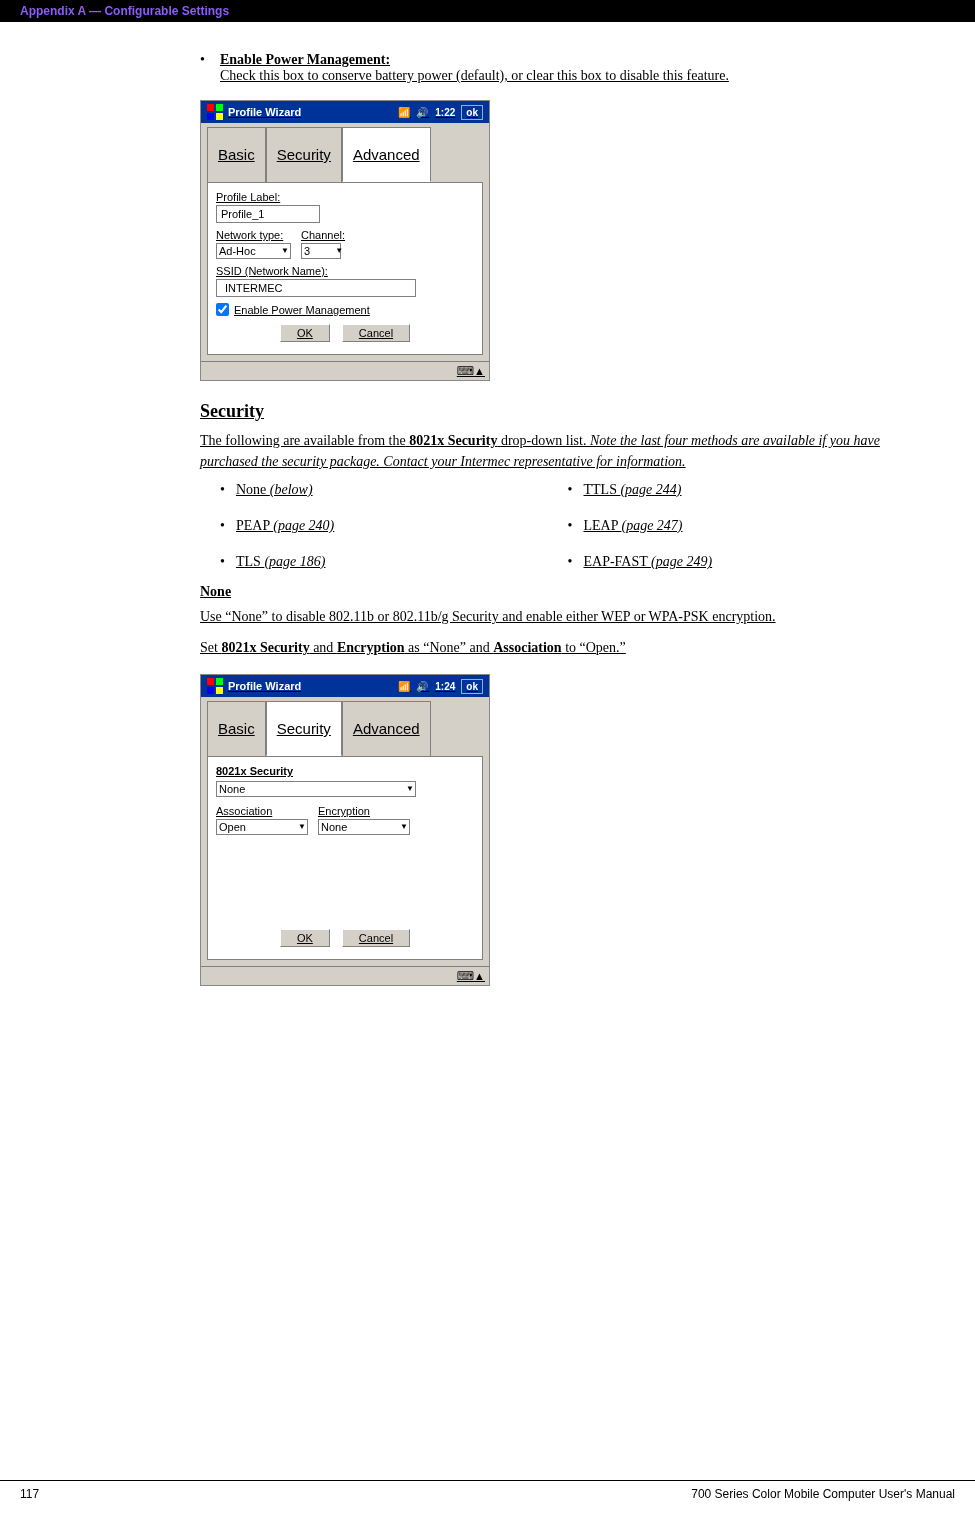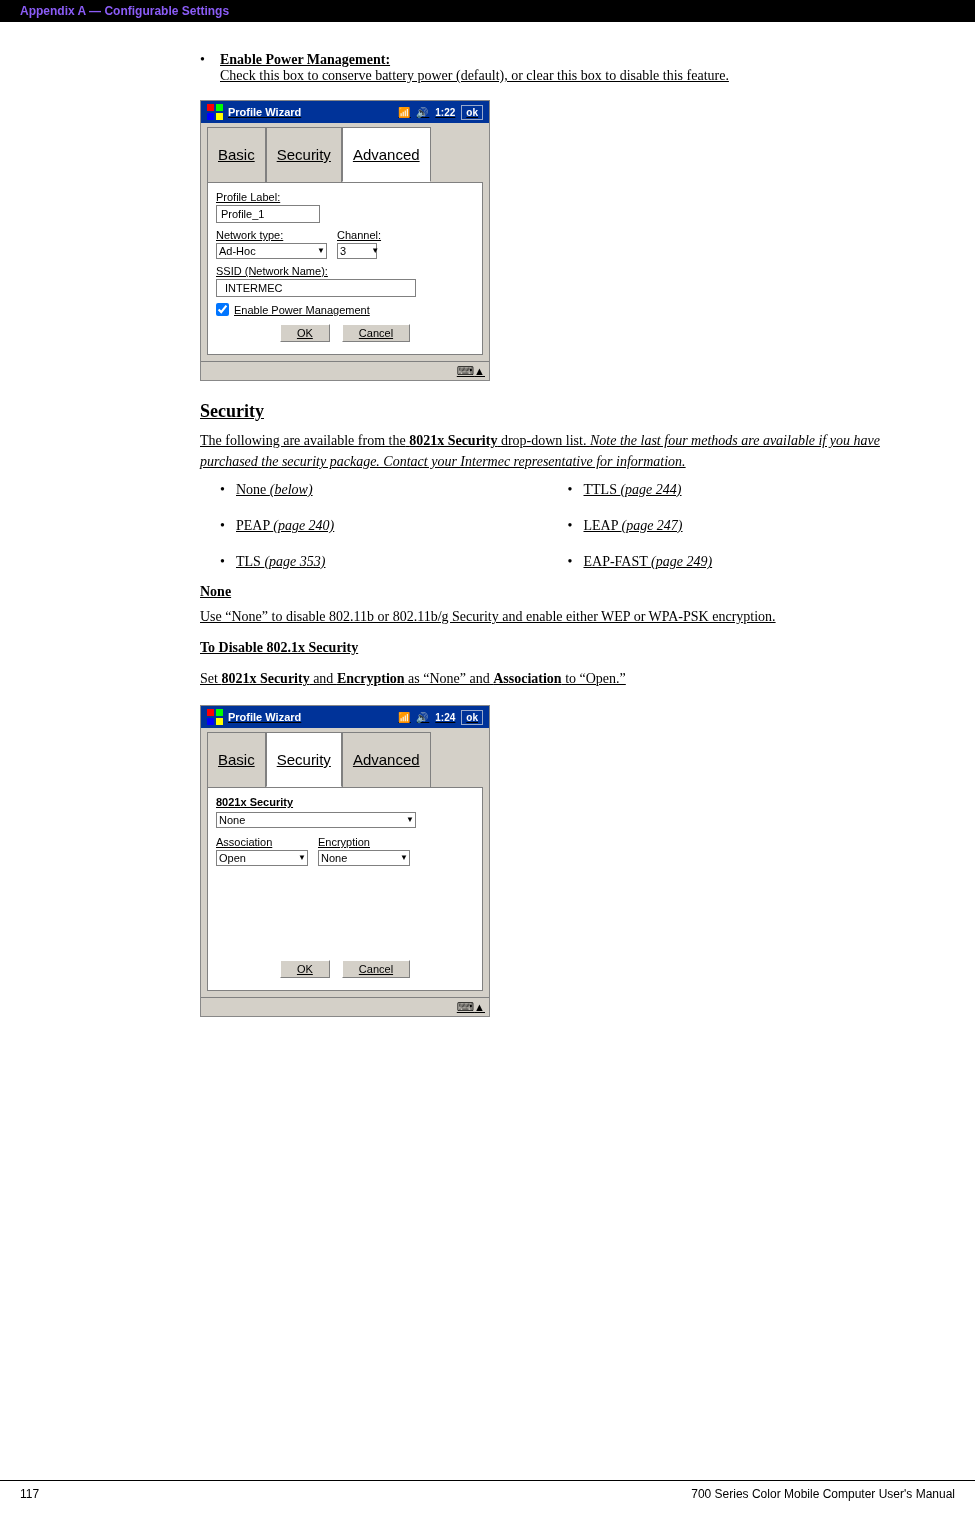--- a/index.html
+++ b/index.html
@@ -183,21 +183,21 @@
     .form-col {
       display: flex;
       flex-direction: column;
     }
 
     .form-select {
       border: 1px solid #808080;
       background: #fff;
       padding: 1px 2px;
       font-size: 11px;
-      width: 111px;
+      width: 75px;
       appearance: none;
       -webkit-appearance: none;
     }
 
     .select-wrapper {
       position: relative;
       display: inline-block;
     }
     .select-wrapper::after {
       content: "▼";
@@ -410,33 +410,30 @@
     <div class="col-item">
       <span>TTLS </span><span class="italic">(page 244)</span>
     </div>
     <div class="col-item">
       <span>PEAP </span><span class="italic">(page 240)</span>
     </div>
     <div class="col-item">
       <span>LEAP </span><span class="italic">(page 247)</span>
     </div>
     <div class="col-item">
-      <span>TLS </span><span class="italic">(page 353)</span>
+      <span>TLS </span><span class="italic">(page 186)</span>
     </div>
     <div class="col-item">
       <span>EAP-FAST </span><span class="italic">(page 249)</span>
     </div>
   </div>
 
   <div class="sub-heading">None</div>
   <p>Use “None” to disable 802.11b or 802.11b/g Security and enable either WEP or WPA-PSK encryption.</p>
 
-  <p>
-    <span class="bold">To Disable 802.1x Security</span>
-  </p>
 
   <p>
     <span>Set </span><span class="bold">8021x Security</span><span> and </span><span class="bold">Encryption</span><span> as “None” and </span><span class="bold">Association</span><span> to “Open.”</span>
   </p>
 
   <div class="screenshot">
     <div class="title-bar">
       <div class="title-bar-left">
         <svg width="16" height="16" viewBox="0 0 16 16">
           <rect x="0" y="0" width="7" height="7" fill="#f00"></rect>

